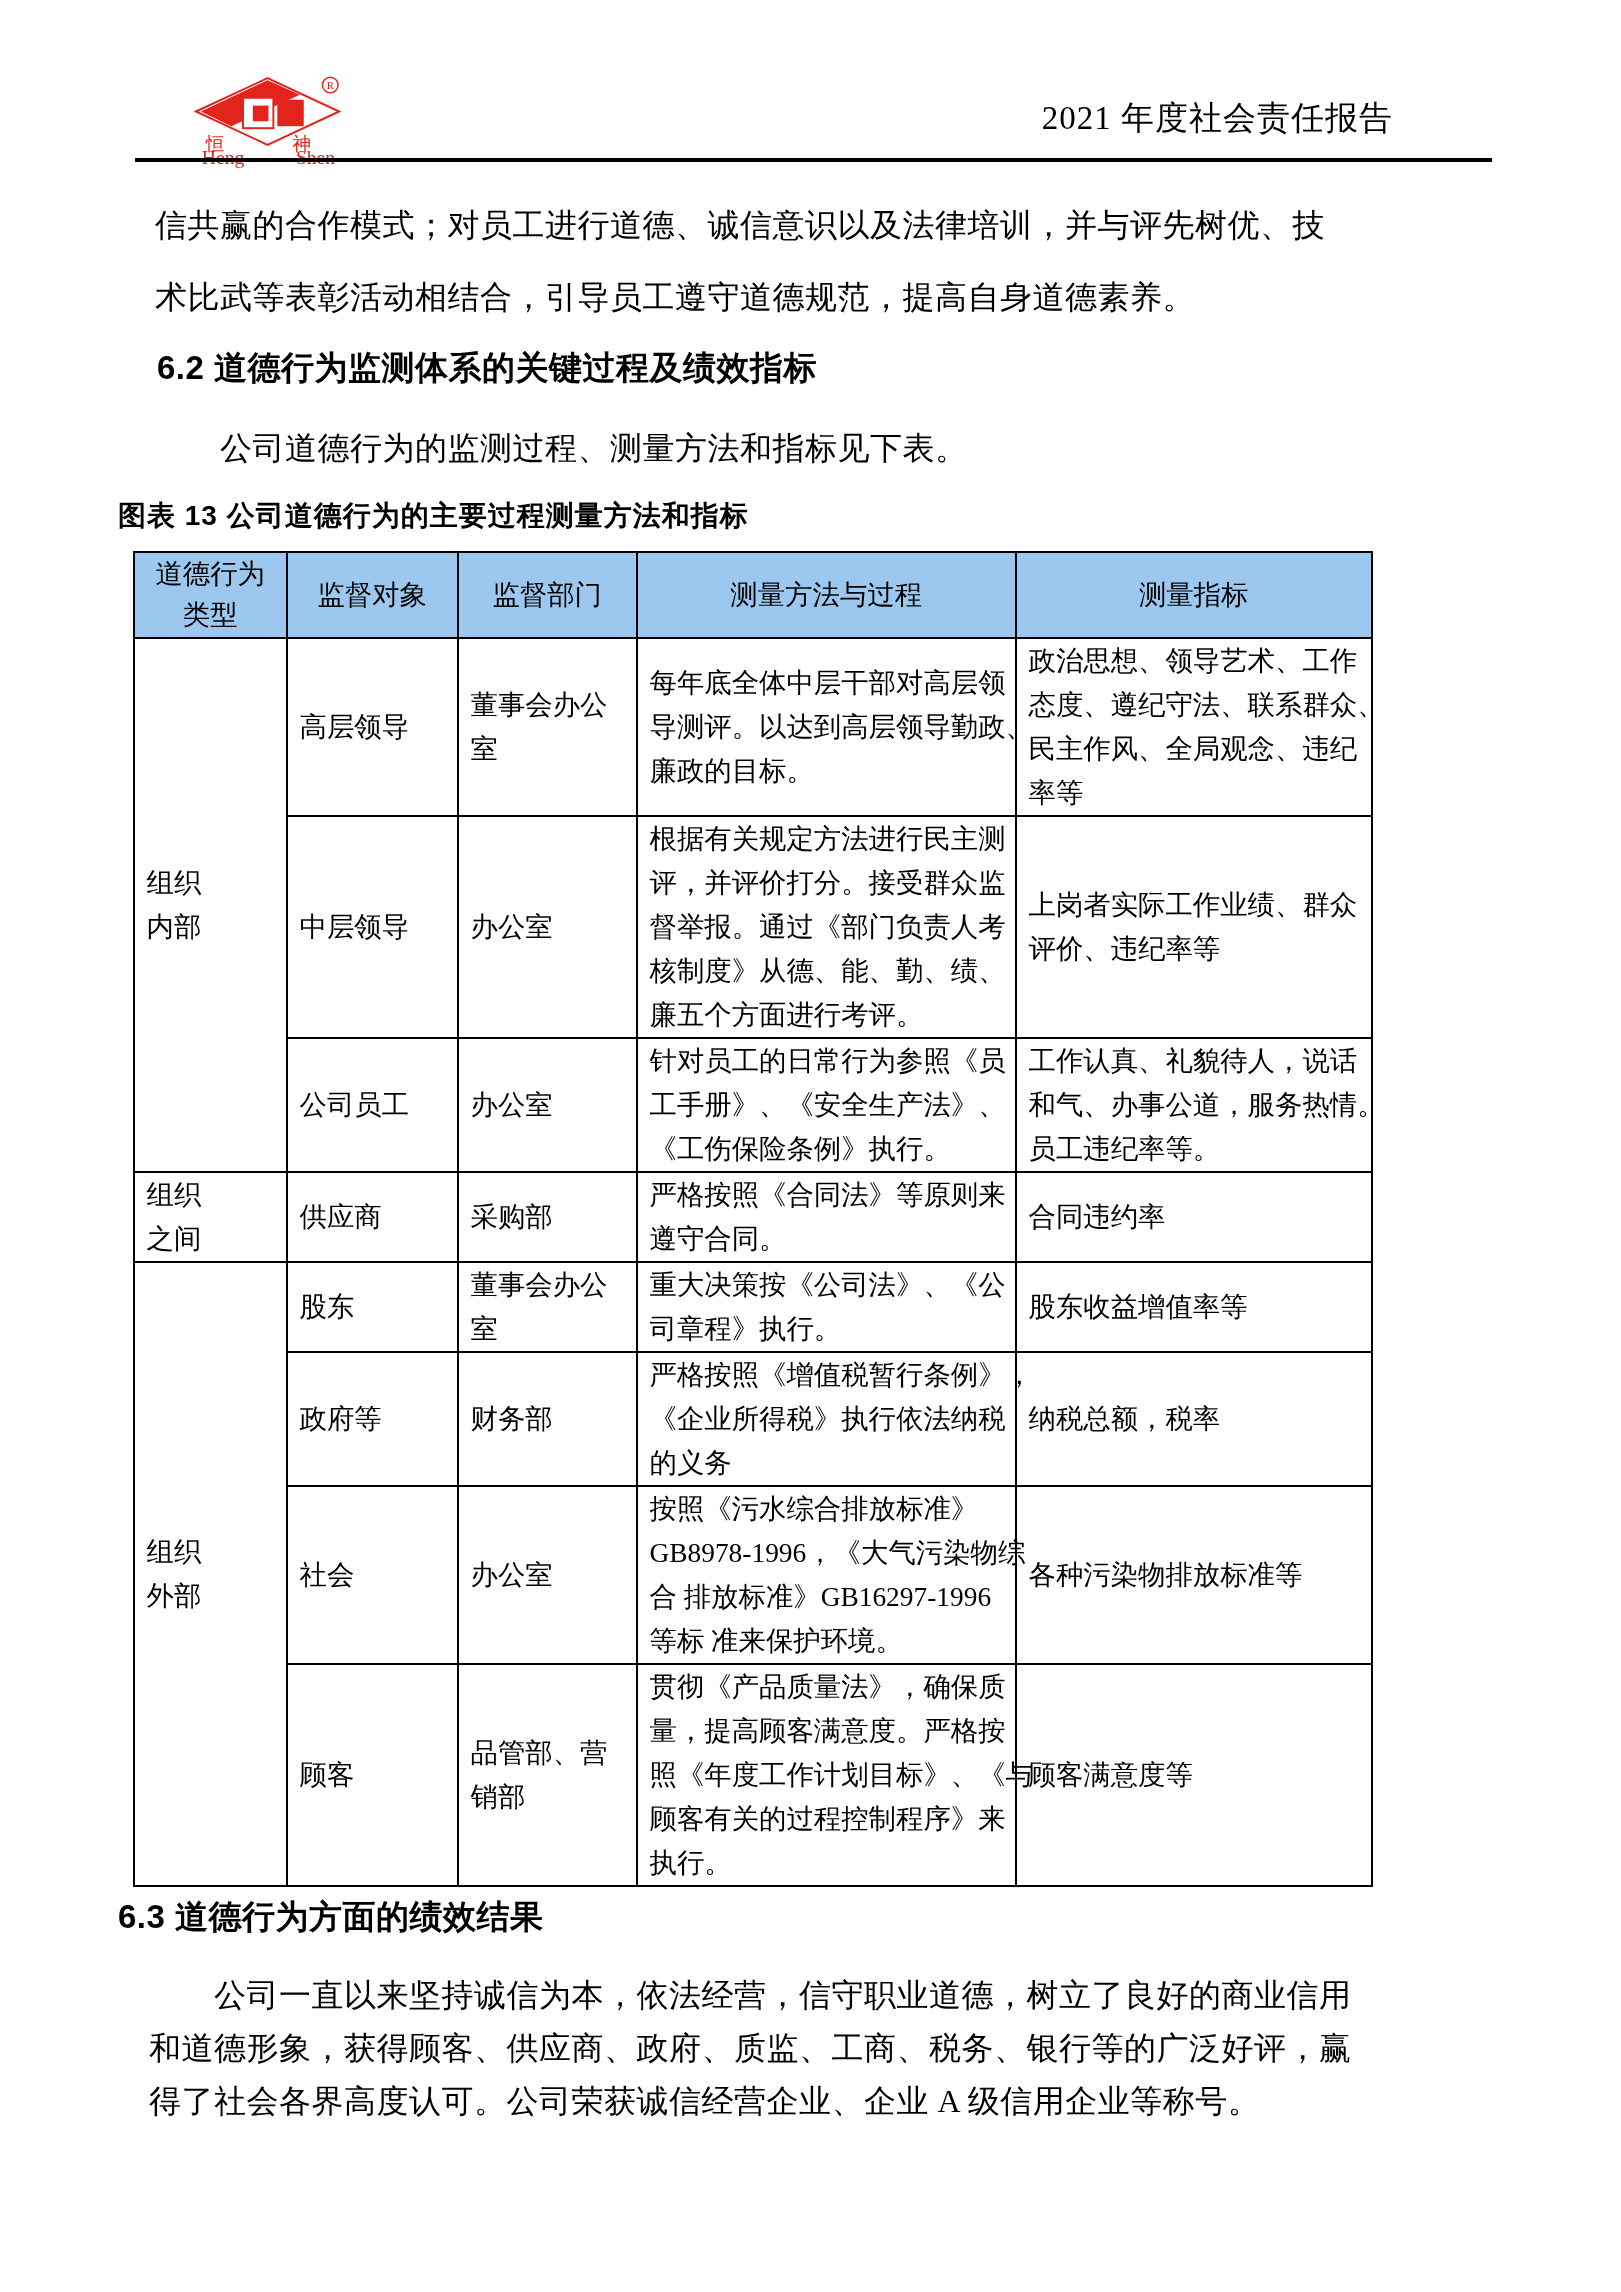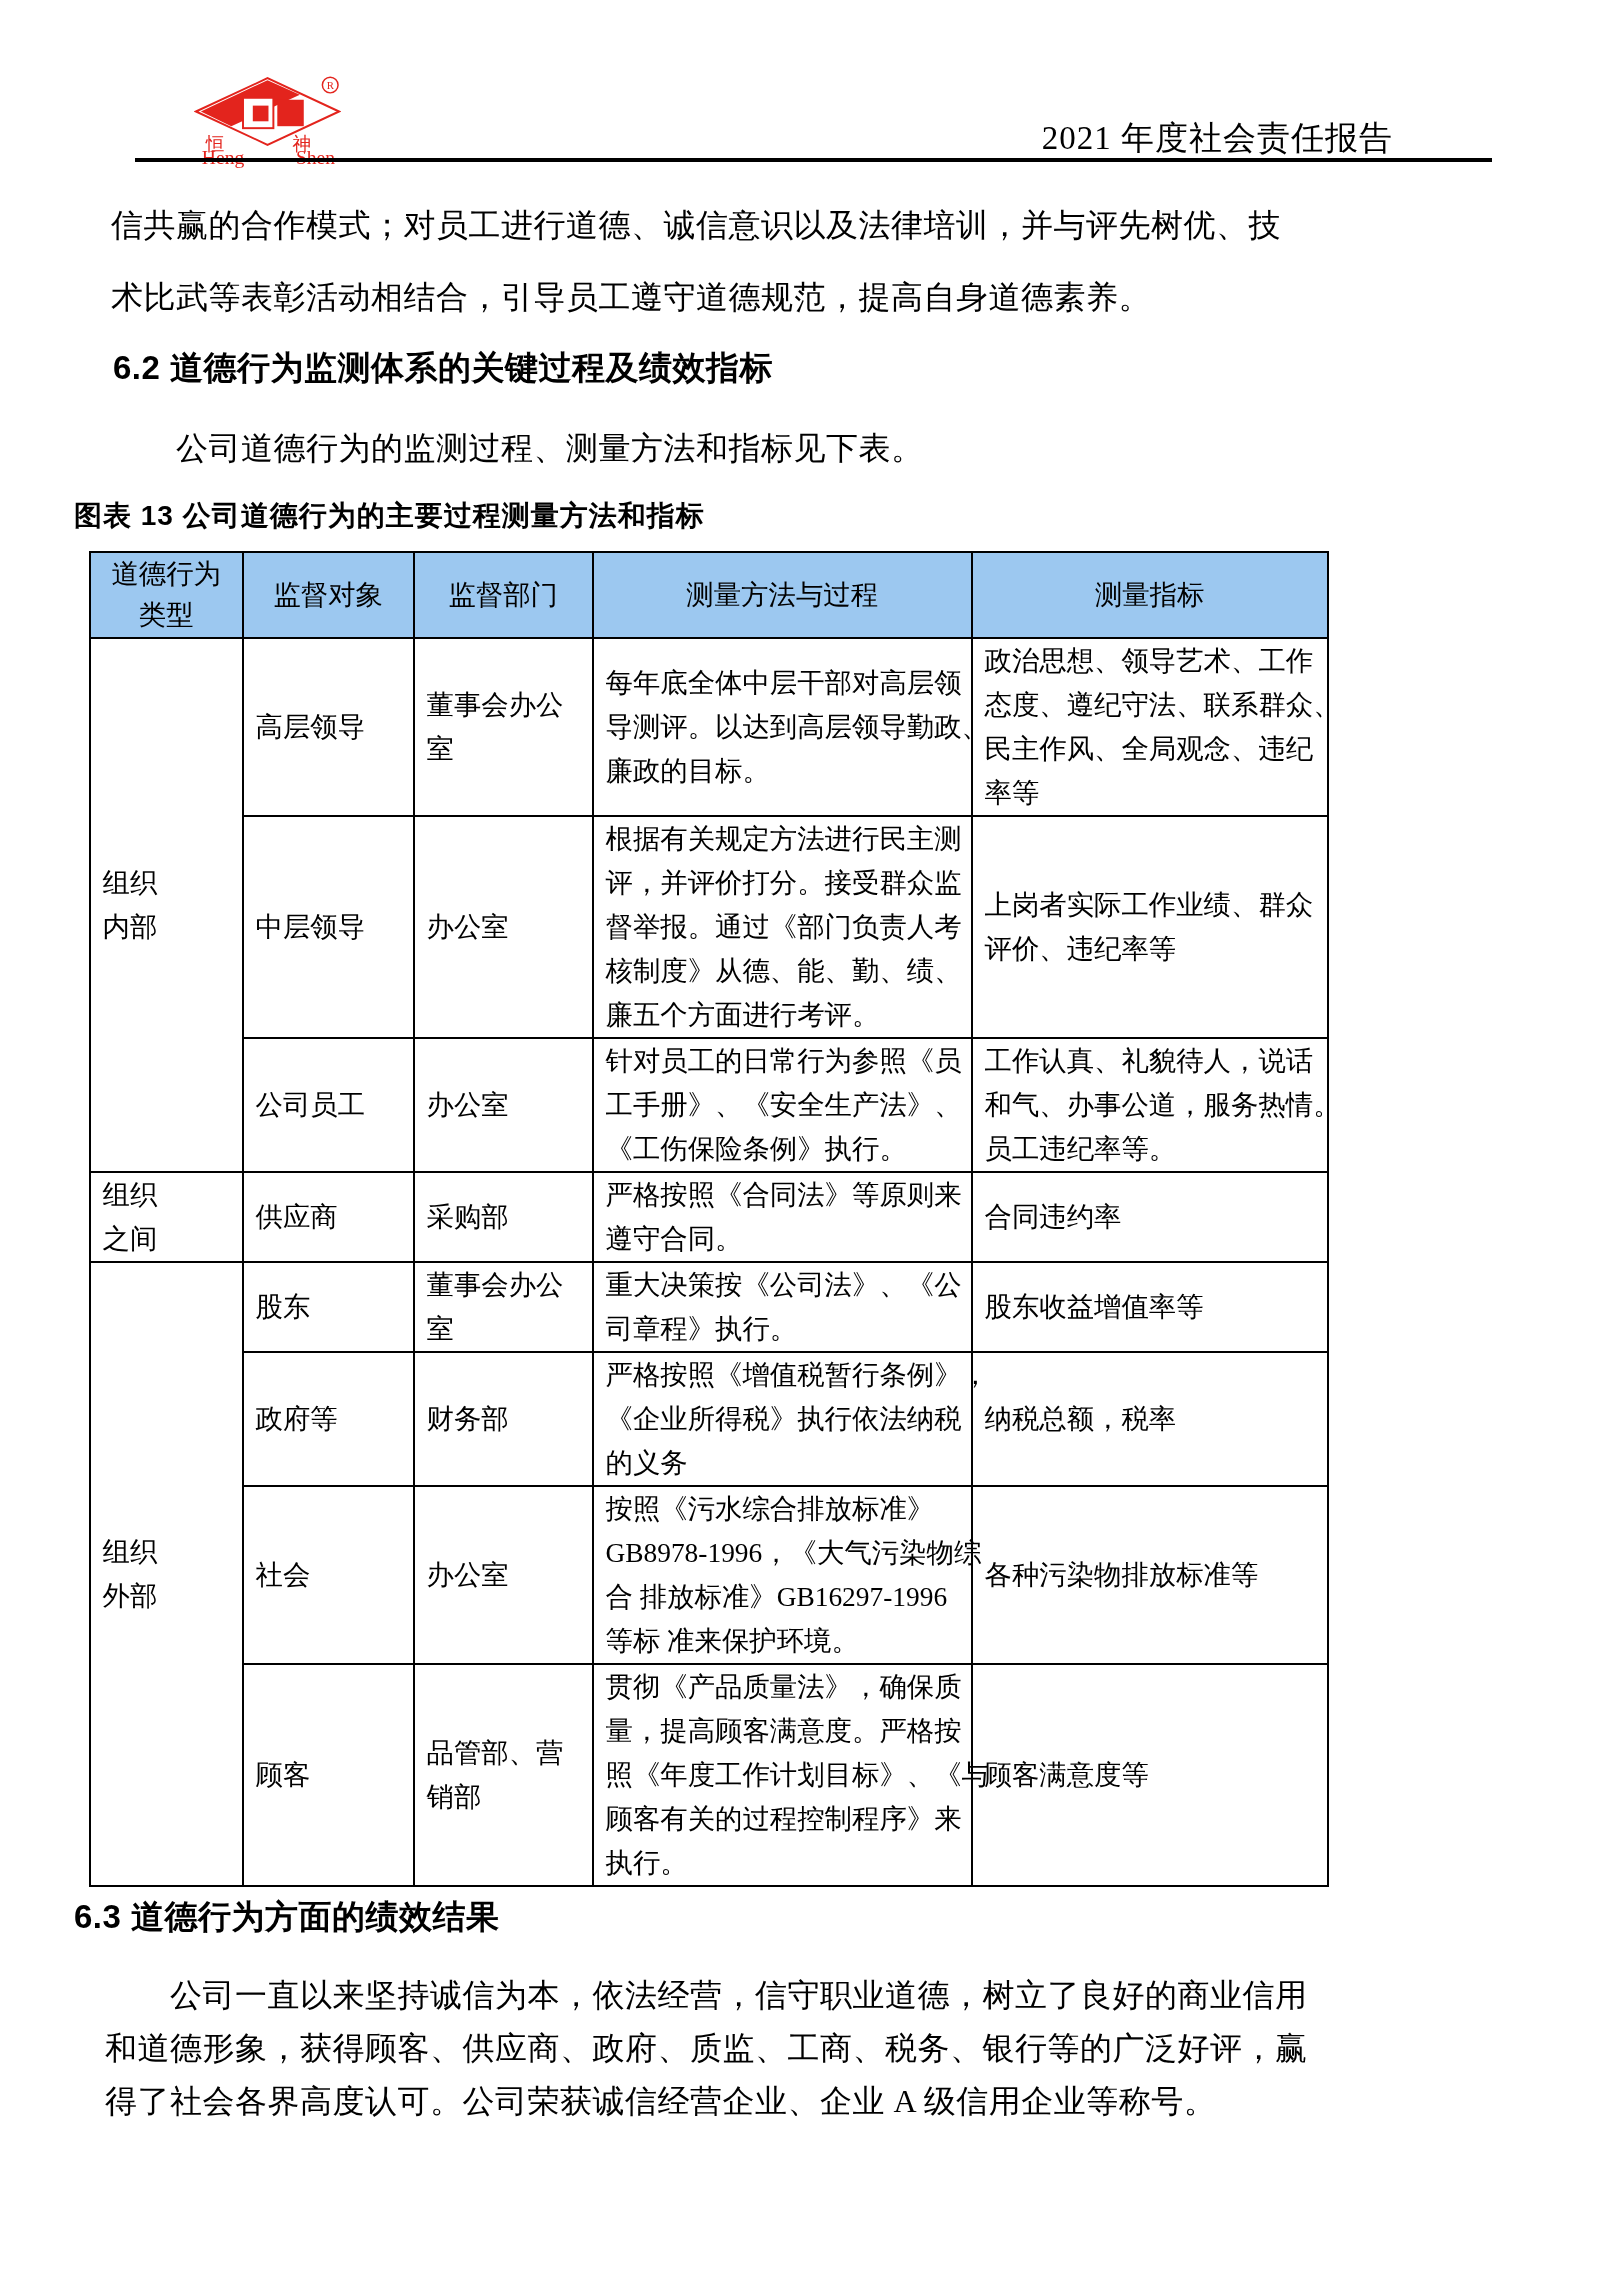--- a/index.html
+++ b/index.html
@@ -25,25 +25,25 @@
     position: absolute; top: 55px; left: 0; width: 125px;
     display: flex; justify-content: space-between; padding: 0 7.8px 0 11.8px;
     font-size: 18.6px; color: #e3241d; font-family: "Liberation Serif", serif;
   }
   .logo .logo-latin {
     position: absolute; top: 71px; left: 0; width: 147px;
     display: flex; justify-content: space-between; padding: 0 5.9px 0 7.8px;
     font-size: 19.6px; color: #e3241d; font-family: "Liberation Serif", serif;
   }
   .report-title {
-    position: absolute; right: 228px; top: 116px;
+    position: absolute; right: 228px; top: 96px;
     font-size: 33px; letter-spacing: 1px;
   }
   
-  .content { padding: 0 182px 0 74px; }
+  .content { padding: 0 182px 0 118px; }
   .par {
     white-space: pre-line;
     font-size: 32px; line-height: 72px;
     letter-spacing: 0.5px;
   }
   .par-intro { margin: 23.5px 0 0 37px; }
   .h-section {
     font-family: "Liberation Sans", sans-serif;
     font-weight: 700; font-size: 33px; letter-spacing: 0.5px;
   }

